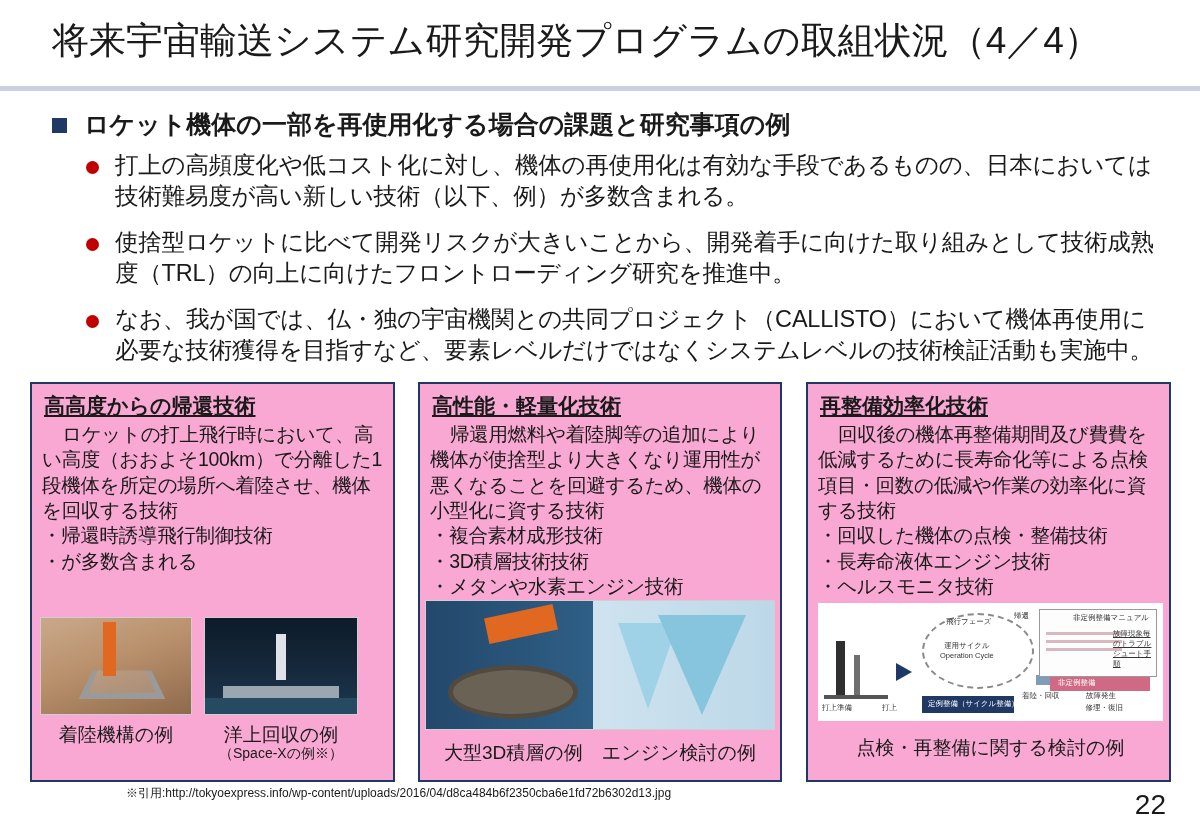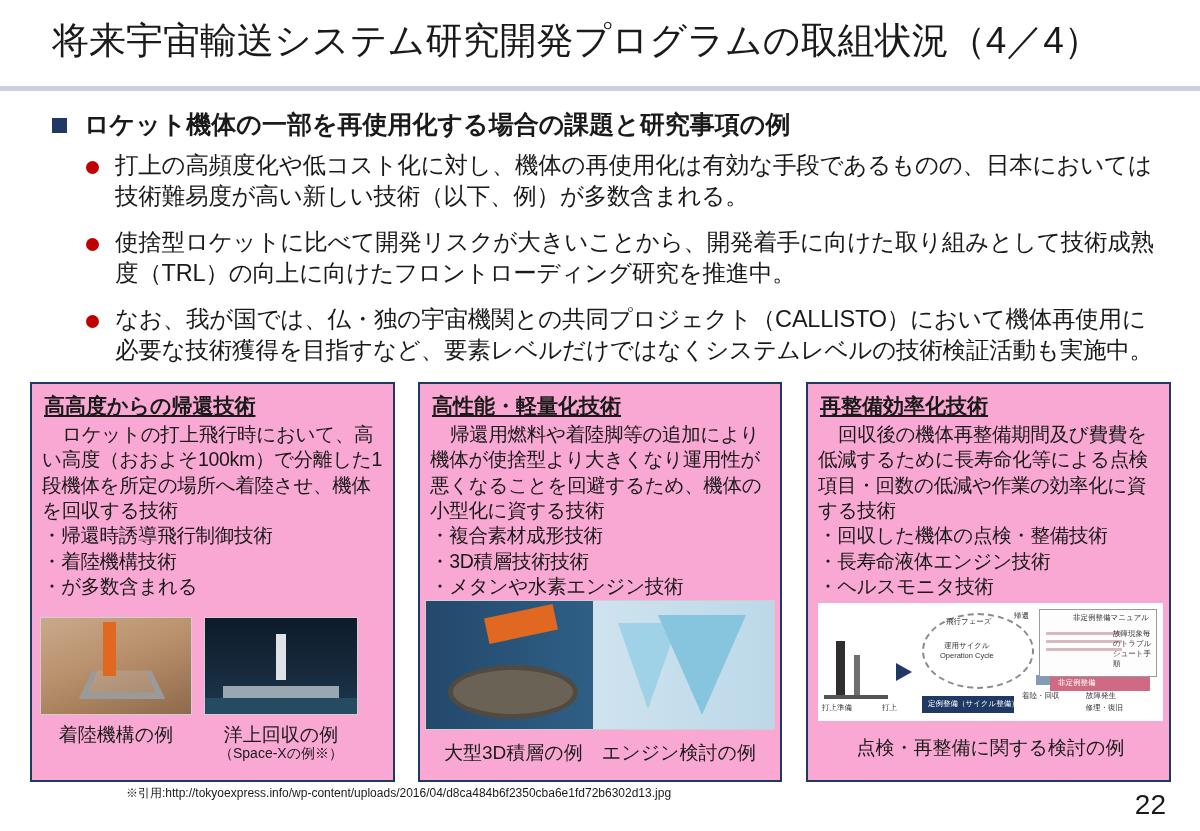--- a/index.html
+++ b/index.html
@@ -271,21 +271,20 @@
       <span class="dot-marker"></span>
       <span class="lvl2-text">なお、我が国では、仏・独の宇宙機関との共同プロジェクト（CALLISTO）において機体再使用に必要な技術獲得を目指すなど、要素レベルだけではなくシステムレベルの技術検証活動も実施中。</span>
     </div>
   </div>
 
   <div class="box" id="box-a">
     <div class="box-head">高高度からの帰還技術</div>
     <div class="box-body">
       <span class="indent">ロケットの打上飛行時において、高い高度（おおよそ100km）で分離した1段機体を所定の場所へ着陸させ、機体を回収する技術</span>
       <span class="sub">・帰還時誘導飛行制御技術</span>
-      <span class="sub">・着陸機構技術</span>
       <span class="sub">・が多数含まれる</span>
     </div>
   </div>
   <div class="ph" id="a-img1">
     <div class="leg"></div>
   </div>
   <div class="ph" id="a-img2">
     <div class="rocket"></div>
     <div class="barge"></div>
     <div class="sea"></div>
@@ -338,20 +337,20 @@
     <span class="tiny" style="left:196px; top:8px;">帰還</span>
     <span class="tiny" style="left:126px; top:38px;">運用サイクル</span>
     <span class="tiny" style="left:122px; top:48px;">Operation Cycle</span>
     <span class="tiny" style="left:4px;  bottom:8px;">打上準備</span>
     <span class="tiny" style="left:64px; bottom:8px;">打上</span>
     <span class="tiny" style="left:204px; bottom:20px;">着陸・回収</span>
     <span class="tiny" style="left:268px; bottom:20px;">故障発生</span>
     <span class="tiny" style="left:110px; bottom:12px; color:#fff;">定例整備（サイクル整備）</span>
     <span class="tiny" style="left:240px; bottom:33px; color:#fff;">非定例整備</span>
     <span class="tiny" style="right:14px; top:10px;">非定例整備マニュアル</span>
-    <span class="tiny" style="right:10px; top:26px; width:40px;">故障現象毎のトラブルシュート手順</span>
+    <span class="tiny" style="right:10px; top:26px; width:40px;text-decoration:underline;">故障現象毎のトラブルシュート手順</span>
     <span class="tiny" style="right:40px; bottom:8px;">修理・復旧</span>
   </div>
   <div style="position:absolute;left:818px;top:735px;width:345px;" class="cap">点検・再整備に関する検討の例</div>
 
   <div class="footnote">※引用:http://tokyoexpress.info/wp-content/uploads/2016/04/d8ca484b6f2350cba6e1fd72b6302d13.jpg</div>
   <div class="page-num">22</div>
 </div>
 
 </body></html>

